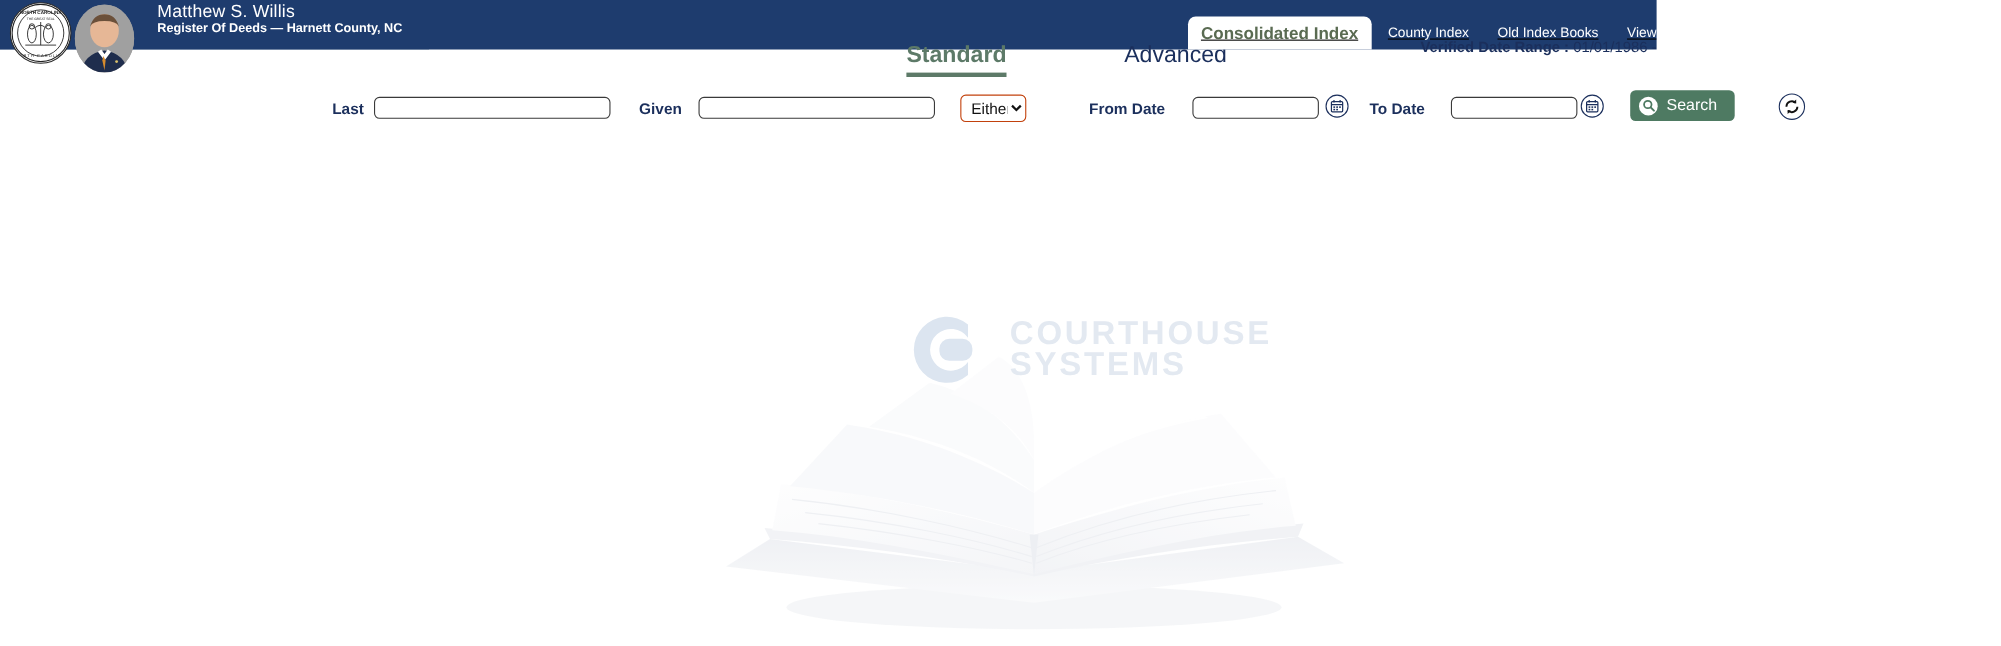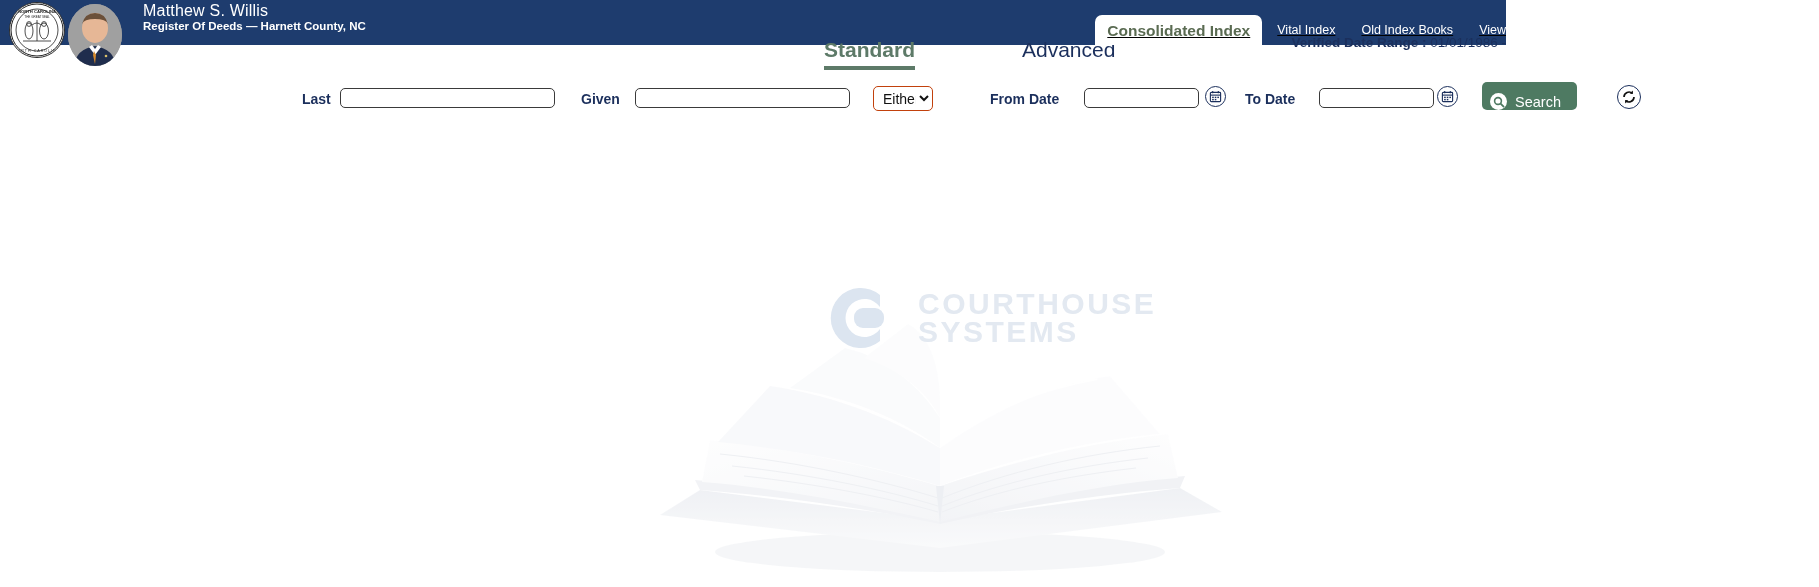--- a/index.html
+++ b/index.html
@@ -227,21 +227,21 @@
   }
   .search-btn {
     position: absolute;
     top: -3px;
     height: 28px;
     background: #4e7a62;
     color: #ffffff;
     border: none;
     border-radius: 5px;
     display: flex;
-    align-items: flex-end;
+    align-items: center;
     gap: 8px;
     padding: 0 16px 0 8px;
     cursor: pointer;
     font-family: "Liberation Sans", sans-serif;
     font-size: 14.5px;
   }
   .search-btn .mag {
     width: 17px; height: 17px;
     border-radius: 50%;
     background: #ffffff;
@@ -339,21 +339,21 @@
       <path d="M26 47 l2 4 l-1 9 l-2 -9z" fill="#d78b2d"></path>
       <circle cx="38" cy="52" r="1.3" fill="#d9c06a"></circle>
     </svg>
   </div>
 
   <div class="official-name">Matthew S. Willis</div>
   <div class="official-title">Register Of Deeds — Harnett County, NC</div>
 
   <div class="topnav">
     <div class="topnav-tab active">Consolidated Index</div>
-    <div class="topnav-tab">Vital Index</div>
+    <div class="topnav-tab">County Index</div>
     <div class="topnav-tab">Old Index Books</div>
     <div class="topnav-tab clipped">View</div>
   </div>
 
   <div class="verified-range">
     <span class="vr-label">Verified Date Range :</span>
     <span class="vr-value">01/01/1986 -</span>
   </div>
 </div>
 

